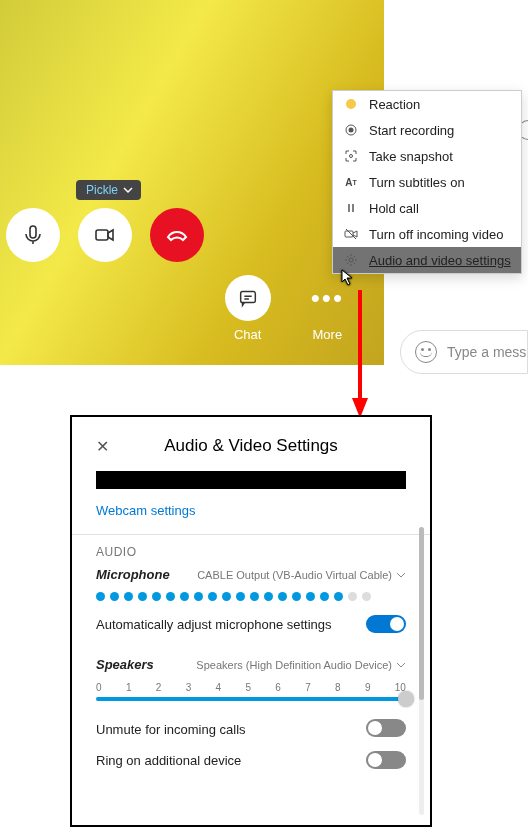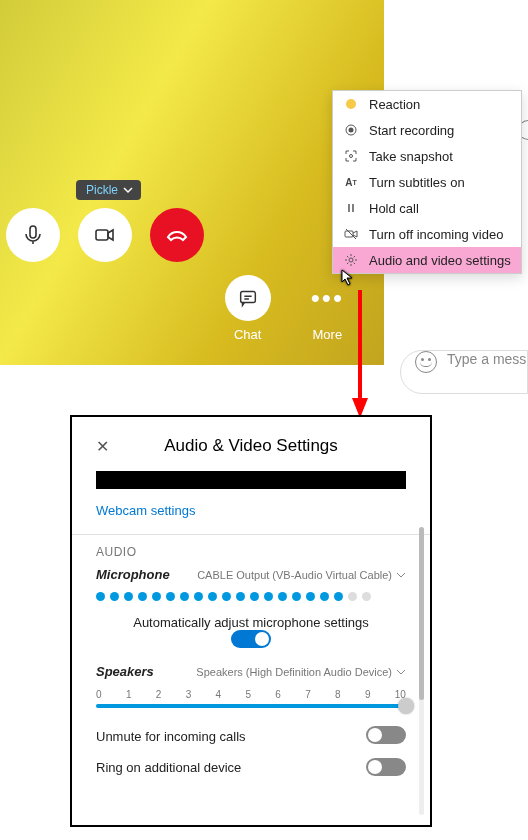--- a/index.html
+++ b/index.html
@@ -22,31 +22,31 @@
   .lower-controls { position: absolute; left: 0; top: 275px; width: 384px; display: flex; justify-content: flex-end; gap: 40px; padding-right: 40px; }
   .lc-item { display: flex; flex-direction: column; align-items: center; gap: 6px; color: #fff; font-size: 13px; }
   .lc-circ { width: 46px; height: 46px; border-radius: 50%; background: #fff; display: flex; align-items: center; justify-content: center; }
   .lc-circ svg { width: 22px; height: 22px; stroke:#333; }
   .more-dots { color:#fff; font-size:26px; letter-spacing:2px; line-height:46px; height:46px; display:flex; align-items:center; justify-content:center; }
 
   
   .ctx-menu { position: absolute; left: 332px; top: 90px; width: 190px; background: #fff; border: 1px solid #ccc;
               box-shadow: 0 4px 12px rgba(0,0,0,0.15); font-size: 13px; }
   .ctx-item { display: flex; align-items: center; gap: 10px; padding: 5px 10px; color: #222; cursor: default; }
-  .ctx-item.sel { background: #f9a8d4; }
+  .ctx-item.sel { background: #737373; text-decoration: underline; }
   .ctx-item .ico { width: 16px; height: 16px; display: flex; align-items: center; justify-content: center; font-size: 13px; color:#444;}
   .ctx-item .ico svg { width:14px; height:14px; }
   .yellow-dot { width:10px; height:10px; border-radius:50%; background:#f7c948; display:block; }
 
   .cursor { position:absolute; left:340px; top:268px; width:18px; height:18px; z-index:50;}
   .cursor svg { width:18px; height:18px; filter: drop-shadow(0 0 1px #000); }
 
   
   .msg-strip { position:absolute; left:400px; top:330px; width:128px; height:44px; border:1px solid #ddd;
-               border-radius:22px 0 0 22px; display:flex; gap:10px; padding-left:14px; color:#888; font-size:14px;margin-top:20px; }
+               border-radius:22px 0 0 22px; display:flex; align-items:center; gap:10px; padding-left:14px; color:#888; font-size:14px; }
   .msg-strip .emo { width:22px; height:22px; border:1.5px solid #888; border-radius:50%; position:relative; }
   .msg-strip .emo::before, .msg-strip .emo::after { content:''; position:absolute; background:#888; width:3px; height:3px; border-radius:50%; top:6px; }
   .msg-strip .emo::before { left:5px; } .msg-strip .emo::after { right:5px; }
   .msg-strip .emo .smile { position:absolute; left:4px; right:4px; bottom:5px; height:5px; border:1.5px solid #888; border-top:none; border-left:none; border-right:none; border-radius:0 0 10px 10px; }
 
   
   .arrow { position:absolute; left:350px; top:290px; width:20px; height:130px; }
   .arrow svg { width:100%; height:100%; }
 
   
@@ -252,21 +252,21 @@
       <div class="ldot on"></div>
       <div class="ldot on"></div>
       <div class="ldot on"></div>
       <div class="ldot on"></div>
       <div class="ldot on"></div>
       <div class="ldot on"></div>
       <div class="ldot off"></div>
       <div class="ldot off"></div>
     </div>
 
-  <div class="row" style="margin-bottom:16px;flex-direction:column;">
+  <div class="row" style="margin-bottom:24px;">
     <span>Automatically adjust microphone settings</span>
     <span class="toggle on"></span>
   </div>
 
   <div class="row">
     <span class="left">Speakers</span>
     <span class="right">
       <span>Speakers (High Definition Audio Device)</span>
       <svg viewBox="0 0 10 10">
           <path d="M1 3L5 7L9 3" stroke="#888" fill="none"></path>

